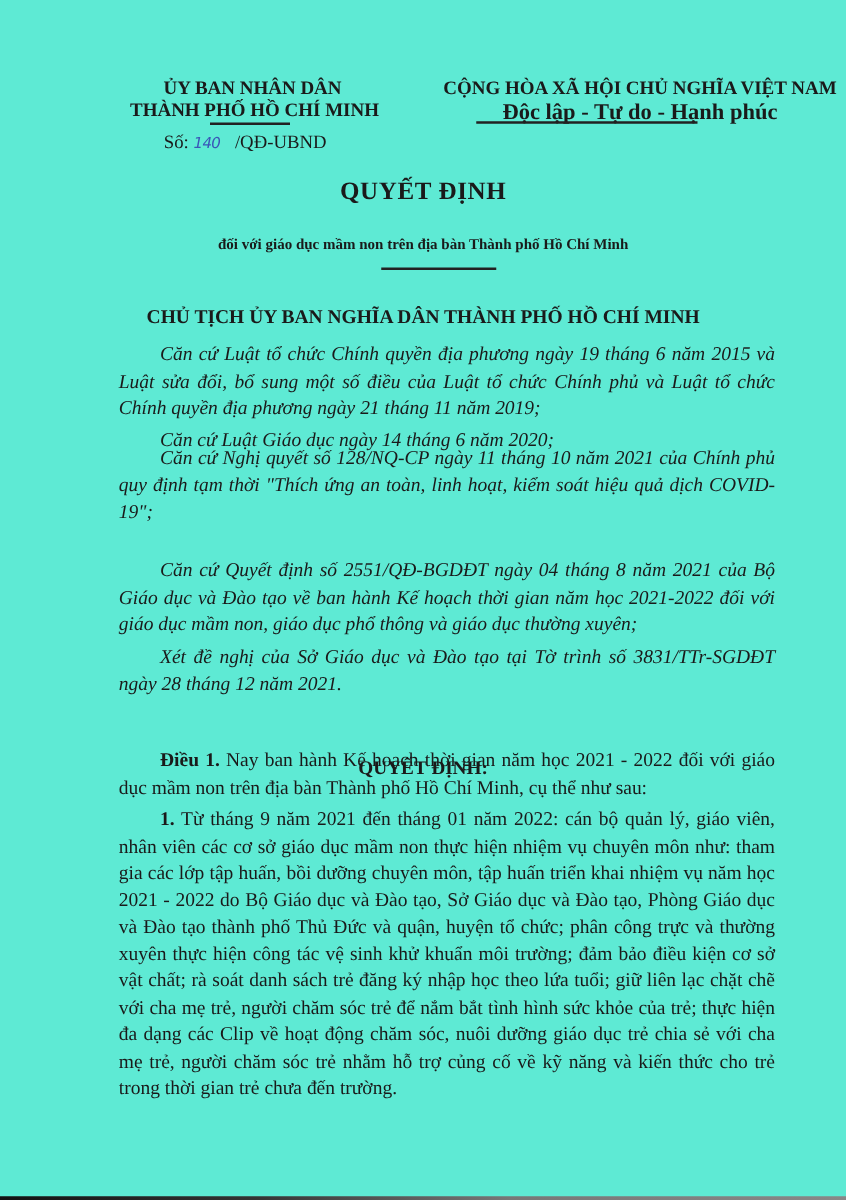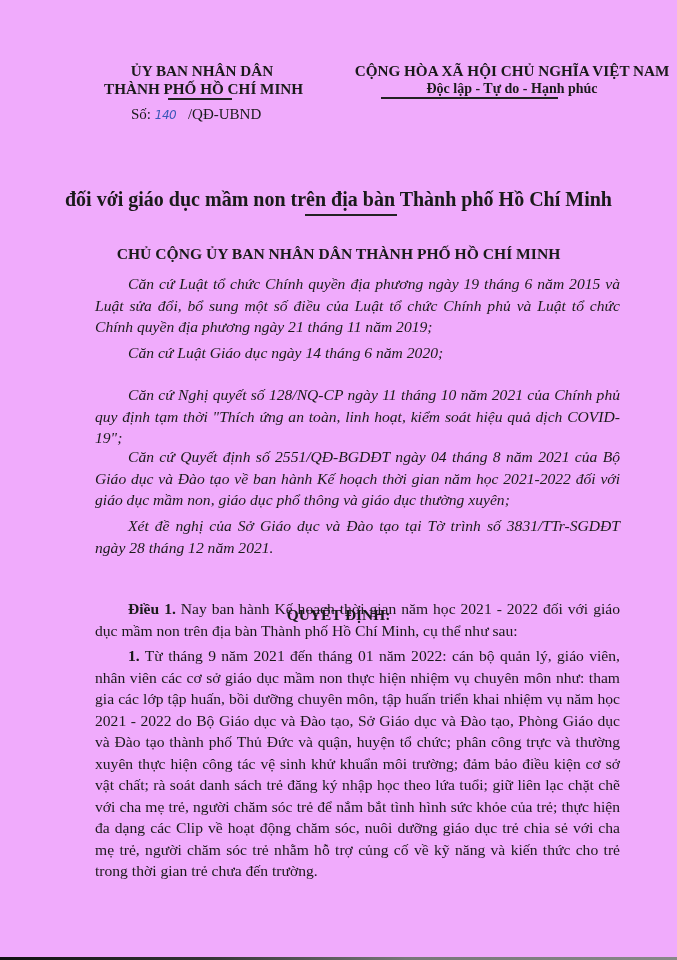--- a/index.html
+++ b/index.html
@@ -4,39 +4,39 @@
   <style>
     * { margin: 0; padding: 0; box-sizing: border-box; }
     html, body {
       width: 677px; height: 960px; background: #ffffff; overflow: hidden;
     }
     body {
       position: relative;
       font-family: "Liberation Serif", "DejaVu Serif", serif;
       color: #1a1a1a;
     }
-    .page { position: absolute; left: 0; top: 0; width: 677px; height: 960px; background: #f0abfc; }
+    .page { position: absolute; left: 0; top: 0; width: 677px; height: 960px; background: #5eead4; }
 
     .abs { position: absolute; white-space: nowrap; }
 
     .hdr-left { left: 104px; width: 196px; text-align: center; font-weight: bold; font-size: 15.2px; line-height: 18px; }
     .hdr-right { left: 300px; width: 330px; text-align: center; font-weight: bold; font-size: 15.2px; line-height: 18px; margin-left: 47px; }
     .hdr-left .l1, .hdr-left .l2, .hdr-right .l1, .hdr-right .l2 { display: block; }
-    .hdr-right .l2 { font-size: 14px; }
+    .hdr-right .l2 { font-size: 18px; }
 
     .uline { position: absolute; height: 1.5px; background: #222; }
 
     .docno { left: 131px; top: 106px; font-size: 15px; }
     .hand { color: #3a56b8; font-family: "DejaVu Sans", sans-serif; font-size: 12px; font-style: italic; letter-spacing: -0.5px; text-align: center; }
     .dateline { left: 305px; top: 106px; font-size: 15px; font-style: italic; }
 
     .title { left: 0; width: 677px; text-align: center; font-weight: bold; }
     .title.main { top: 142px; font-size: 20px; letter-spacing: 0.5px; }
     .title.sub1 { top: 168px; font-size: 15.6px; }
-    .title.sub2 { top: 188px; font-size: 20px; }
+    .title.sub2 { top: 188px; font-size: 12px; }
     .title.auth { top: 245px; font-size: 15.6px; }
     .title.decide { top: 570px; font-size: 15.4px; margin-top: 36px; }
 
     .para {
       position: absolute; left: 95px; width: 525px;
       font-size: 15.6px; line-height: 21.5px; text-align: justify; text-indent: 33px;
       white-space: normal;
     }
     .para.ital { font-style: italic; }
     .para b { font-weight: bold; }
@@ -63,28 +63,29 @@
   </div>
   <div class="uline" style="left:381px; top:97px; width:177px;"></div>
 
   <div class="abs docno">
     <span>Số:</span>
     <span class="hand">140</span>
     <span style="margin-left:8px;">/QĐ-UBND</span>
   </div>
 
 
+  <div class="abs title main">QUYẾT ĐỊNH</div>
   <div class="abs title sub2">đối với giáo dục mầm non trên địa bàn Thành phố Hồ Chí Minh</div>
   <div class="uline" style="left:305px; top:214px; width:92px;"></div>
 
-  <div class="abs title auth">CHỦ CỘNG ỦY BAN NHÂN DÂN THÀNH PHỐ HỒ CHÍ MINH</div>
+  <div class="abs title auth">CHỦ TỊCH ỦY BAN NGHĨA DÂN THÀNH PHỐ HỒ CHÍ MINH</div>
 
   <div class="para ital" style="top:273px;">Căn cứ Luật tổ chức Chính quyền địa phương ngày 19 tháng 6 năm 2015 và Luật sửa đổi, bổ sung một số điều của Luật tổ chức Chính phủ và Luật tổ chức Chính quyền địa phương ngày 21 tháng 11 năm 2019;</div>
   <div class="para ital" style="top:342px;">Căn cứ Luật Giáo dục ngày 14 tháng 6 năm 2020;</div>
-  <div class="para ital" style="top:384px;">Căn cứ Nghị quyết số 128/NQ-CP ngày 11 tháng 10 năm 2021 của Chính phủ quy định tạm thời "Thích ứng an toàn, linh hoạt, kiểm soát hiệu quả dịch COVID-19";</div>
+  <div class="para ital" style="top:356px;">Căn cứ Nghị quyết số 128/NQ-CP ngày 11 tháng 10 năm 2021 của Chính phủ quy định tạm thời "Thích ứng an toàn, linh hoạt, kiểm soát hiệu quả dịch COVID-19";</div>
   <div class="para ital" style="top:446px;">Căn cứ Quyết định số 2551/QĐ-BGDĐT ngày 04 tháng 8 năm 2021 của Bộ Giáo dục và Đào tạo về ban hành Kế hoạch thời gian năm học 2021-2022 đối với giáo dục mầm non, giáo dục phổ thông và giáo dục thường xuyên;</div>
   <div class="para ital" style="top:515px;">Xét đề nghị của Sở Giáo dục và Đào tạo tại Tờ trình số 3831/TTr-SGDĐT ngày 28 tháng 12 năm 2021.</div>
 
   <div class="abs title decide">QUYẾT ĐỊNH:</div>
 
   <div class="para" style="top:598px;">
     <b>Điều 1.</b><span> Nay ban hành Kế hoạch thời gian năm học 2021 - 2022 đối với giáo dục mầm non trên địa bàn Thành phố Hồ Chí Minh, cụ thể như sau:</span>
   </div>
 
   <div class="para" style="top:645px;">

